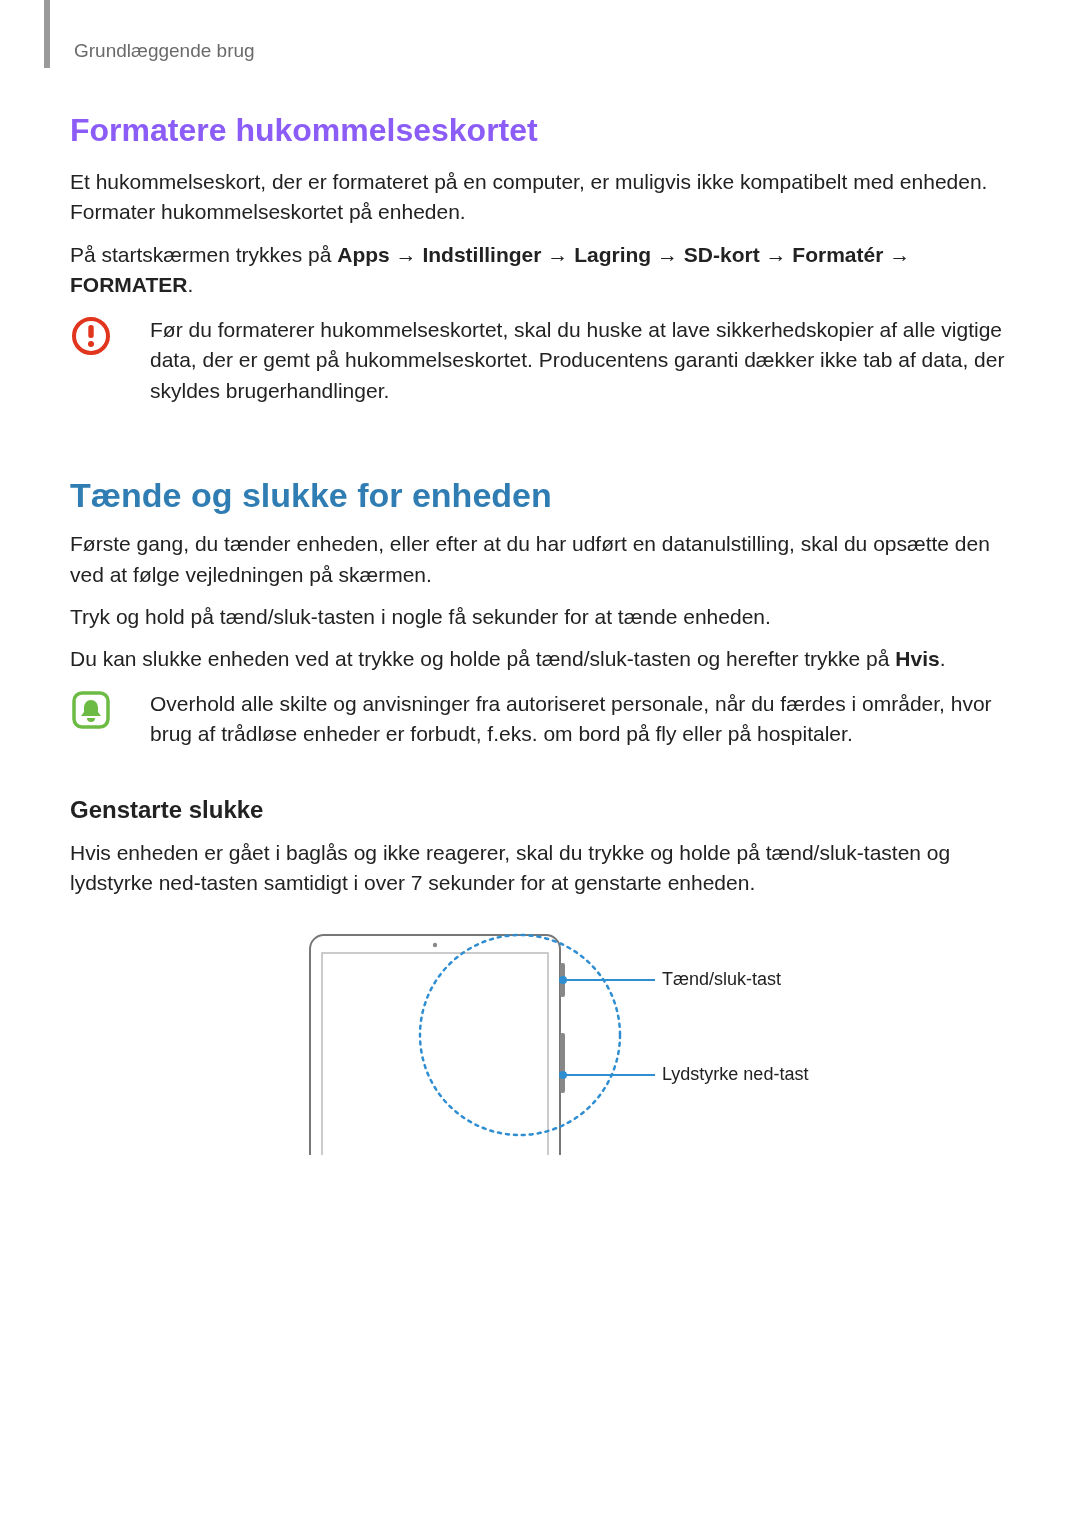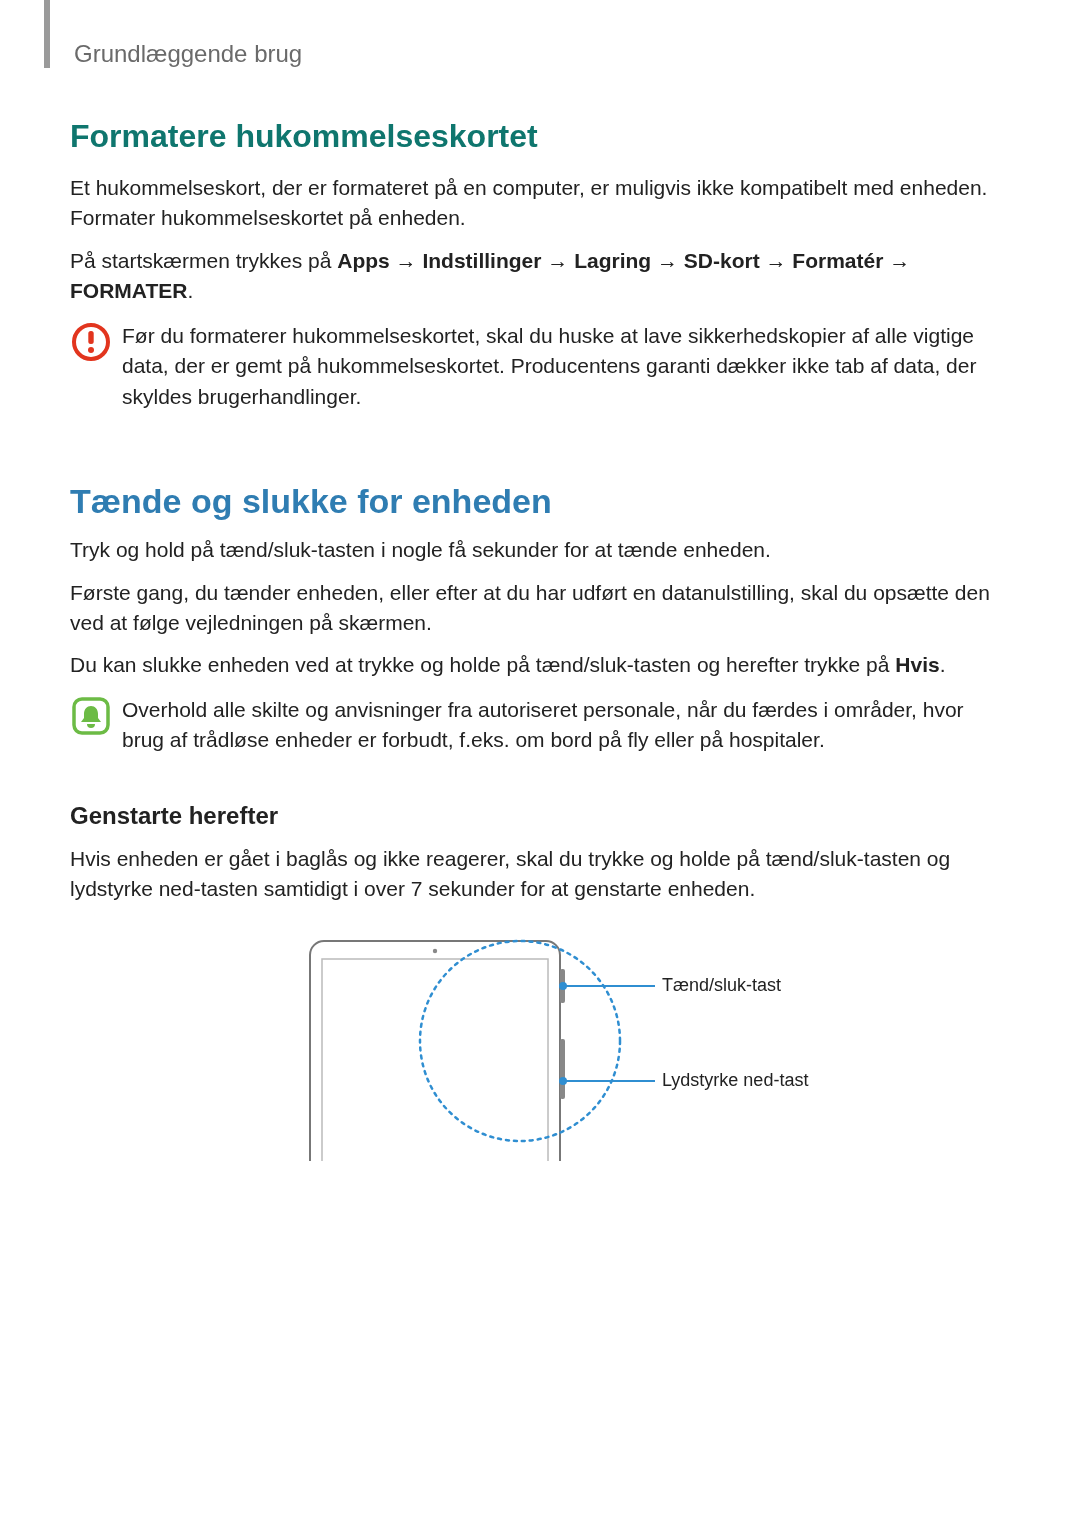--- a/index.html
+++ b/index.html
@@ -19,48 +19,48 @@
   .tab-mark {
     position: absolute;
     left: 44px;
     top: 0;
     width: 6px;
     height: 68px;
     background: #6f6f6f;
     opacity: 0.7;
   }
   .breadcrumb {
-    font-size: 24px;
+    font-size: 19px;
     color: #6a6a6a;
     margin: 0 0 50px 4px;
   }
   h2.section {
     font-size: 32px;
     font-weight: 600;
-    color: #0f766e;
+    color: #8b5cf6;
     margin: 0 0 18px 0;
   }
   h1.section {
     font-size: 34px;
     font-weight: 700;
     color: #2f7db2;
     margin: 70px 0 14px 0;
   }
   p.body {
     font-size: 21px;
     line-height: 1.45;
     margin: 0 0 12px 0;
     color: #222;
   }
   p.body b, span.bold { font-weight: 700; }
   .arrow { font-weight: 700; }
   .note-row {
     display: flex;
     align-items: flex-start;
-    gap: 6px;
+    gap: 34px;
     margin: 14px 0 0 0;
   }
   .note-row .icon-col { flex: 0 0 46px; }
   .note-row .text-col { flex: 1; }
   .note-row p.body { margin-bottom: 0; }
   h3.sub {
     font-size: 24px;
     font-weight: 700;
     color: #222;
     margin: 46px 0 14px 0;
@@ -113,40 +113,40 @@
         <rect x="18.3" y="10" width="5.4" height="13" rx="2.5" fill="#e2351e"></rect>
         <circle cx="21" cy="29" r="3" fill="#e2351e"></circle>
       </svg>
     </div>
     <div class="text-col">
       <p class="body">Før du formaterer hukommelseskortet, skal du huske at lave sikkerhedskopier af alle vigtige data, der er gemt på hukommelseskortet. Producentens garanti dækker ikke tab af data, der skyldes brugerhandlinger.</p>
     </div>
   </div>
 
   <h1 class="section">Tænde og slukke for enheden</h1>
+  <p class="body">Første gang, du tænder enheden, eller efter at du har udført en datanulstilling, skal du opsætte den ved at følge vejledningen på skærmen.</p>
   <p class="body">Tryk og hold på tænd/sluk-tasten i nogle få sekunder for at tænde enheden.</p>
-  <p class="body">Første gang, du tænder enheden, eller efter at du har udført en datanulstilling, skal du opsætte den ved at følge vejledningen på skærmen.</p>
   <p class="body">
     <span>Du kan slukke enheden ved at trykke og holde på tænd/sluk-tasten og herefter trykke på </span><b>Hvis</b>.
   </p>
 
   <div class="note-row">
     <div class="icon-col">
       <svg width="42" height="42" viewBox="0 0 42 42">
         <rect x="4" y="4" width="34" height="34" rx="8" fill="none" stroke="#6cbb45" stroke-width="3.5"></rect>
         <path d="M21 11 c-4 0 -7 3 -7 8 v4 l-3 4 h20 l-3 -4 v-4 c0 -5 -3 -8 -7 -8 z" fill="#6cbb45"></path>
         <path d="M17 29 a4 4 0 0 0 8 0 z" fill="#6cbb45"></path>
       </svg>
     </div>
     <div class="text-col">
       <p class="body">Overhold alle skilte og anvisninger fra autoriseret personale, når du færdes i områder, hvor brug af trådløse enheder er forbudt, f.eks. om bord på fly eller på hospitaler.</p>
     </div>
   </div>
 
-  <h3 class="sub">Genstarte herefter</h3>
+  <h3 class="sub">Genstarte slukke</h3>
   <p class="body">Hvis enheden er gået i baglås og ikke reagerer, skal du trykke og holde på tænd/sluk-tasten og lydstyrke ned-tasten samtidigt i over 7 sekunder for at genstarte enheden.</p>
 
   <div class="diagram-wrap">
     <svg width="560" height="230" viewBox="0 0 560 230">
 
       <rect x="50" y="10" width="250" height="400" rx="14" fill="#fff" stroke="#777" stroke-width="2"></rect>
       <rect x="62" y="28" width="226" height="382" fill="#fff" stroke="#bbb" stroke-width="1.5"></rect>
       <circle cx="175" cy="20" r="2.2" fill="#888"></circle>
 
       <rect x="300" y="38" width="5" height="34" rx="2" fill="#888"></rect>

